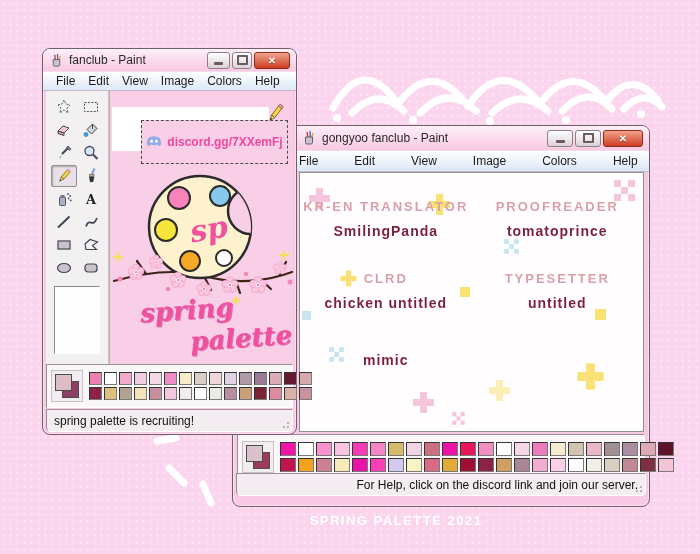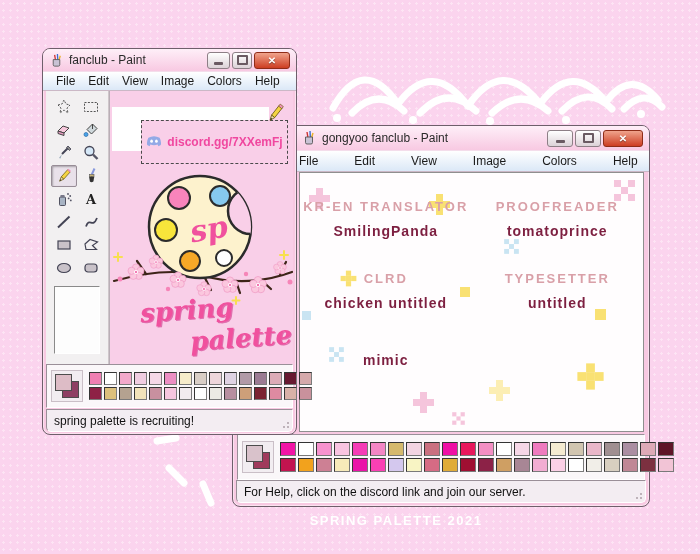--- a/index.html
+++ b/index.html
@@ -80,21 +80,21 @@
   #right-window .titlebar{height:24px;padding-left:68px;}
   #right-window .menubar{height:20px;padding-left:66px;}
   #right-window .menu-item{margin-right:36px;}
   #rw-canvas{position:absolute;left:66px;right:5px;top:46px;bottom:74px;background:#fffdfe;
     border:1px solid #8f8f8f;overflow:hidden;}
   #credits-grid{position:absolute;left:0;right:0;top:26px;display:grid;
     grid-template-columns:1fr 1fr;grid-auto-rows:72px;text-align:center;z-index:2;}
   .role{font-size:13px;font-weight:bold;letter-spacing:2px;color:#d9a0a8;}
   .cname{margin-top:9px;font-size:14px;font-weight:bold;color:#7d1f40;letter-spacing:1px;}
   #right-palette{left:4px;right:4px;bottom:26px;height:44px;}
-  #right-window .statusbar{bottom:3px;}
+  #right-window .statusbar{bottom:10px;justify-content:flex-end;}
 
   
   .plus,.xshape,.sq{position:absolute;width:7px;height:7px;z-index:1;}
   .plus{background:var(--c);box-shadow:0 -7px var(--c),0 7px var(--c),-7px 0 var(--c),7px 0 var(--c);}
   .xshape{background:var(--c);box-shadow:-7px -7px var(--c),7px 7px var(--c),-7px 7px var(--c),7px -7px var(--c);}
   .sq{background:var(--c);}
   .c-pink{--c:#f5c5dc;} .c-yel{--c:#f9e173;} .c-blue{--c:#c9e4f2;} .c-pale{--c:#fceeb4;}
 
   
   #footer-text{position:absolute;left:240px;top:513px;width:312px;text-align:center;z-index:1;

